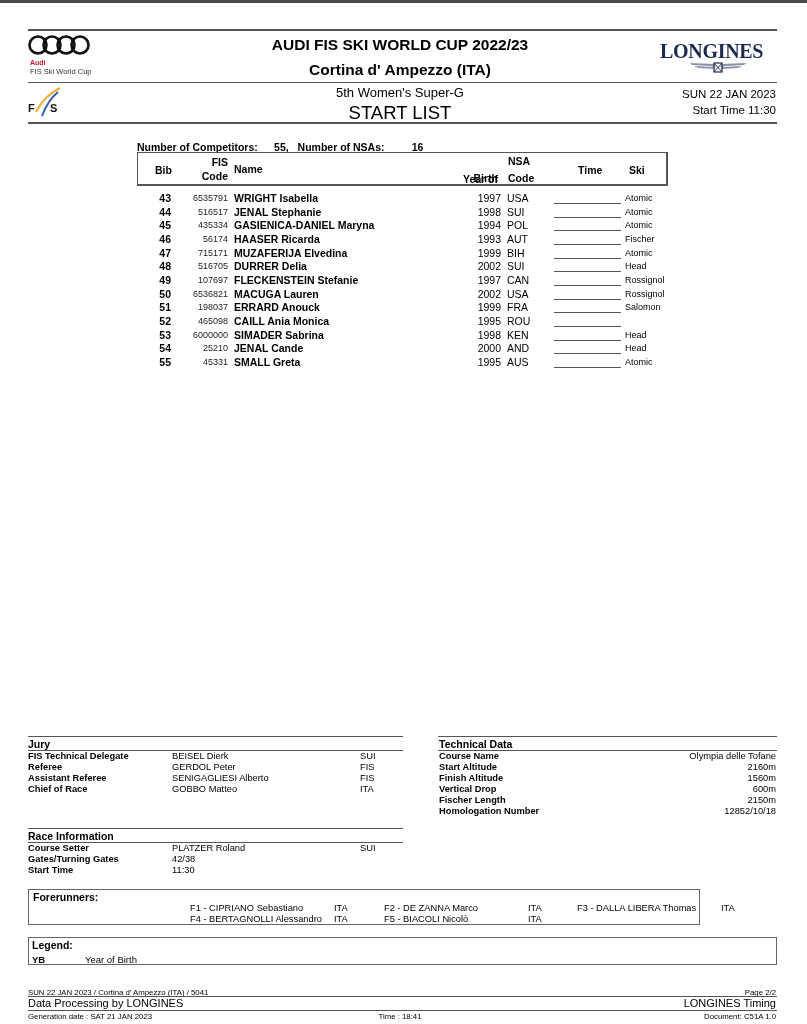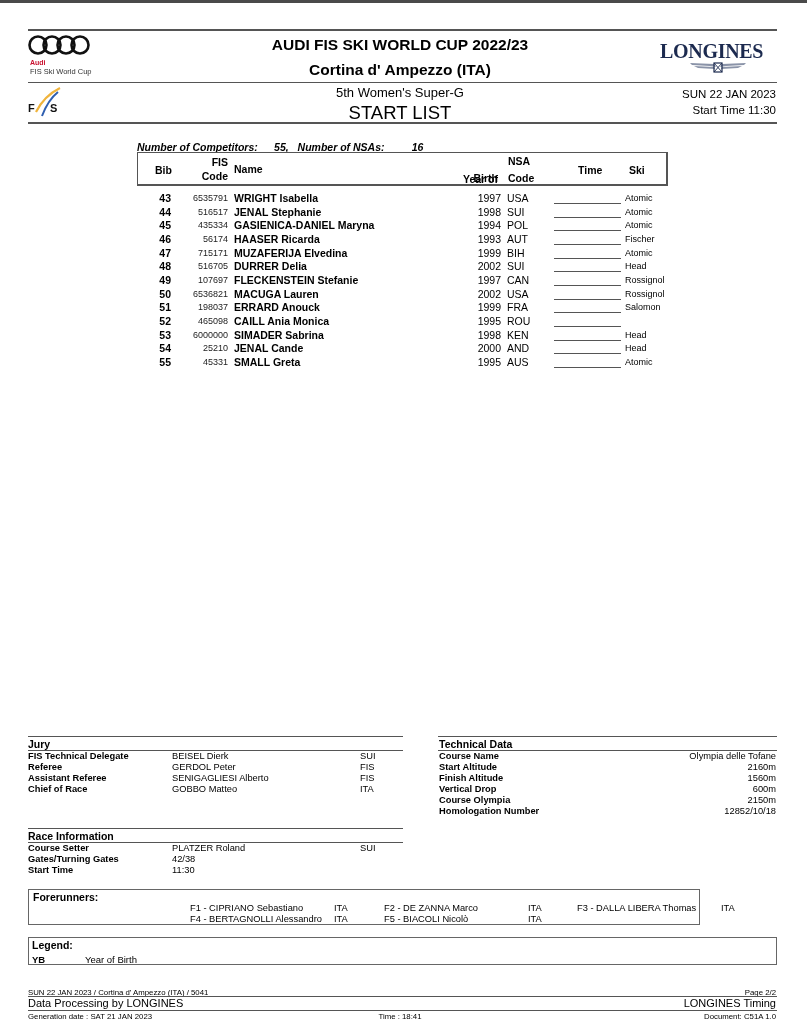--- a/index.html
+++ b/index.html
@@ -19,21 +19,21 @@
   .title2 { left:200px; width:400px; top:61px; text-align:center; font-size:15.5px; font-weight:bold; }
   .title3 { left:200px; width:400px; top:85px; text-align:center; font-size:13px; }
   .title4 { left:200px; width:400px; top:102px; text-align:center; font-size:18.5px; }
   .longines { left:660px; top:40px; font-family:"Liberation Serif", serif; font-size:20px; font-weight:bold; color:#1c2a4f; letter-spacing:-0.3px; }
   .longines-wings { left:688px; top:61px; width:60px; height:12px; }
   .date { right:31px; top:88px; font-size:11.5px; text-align:center; }
   .starttime { right:31px; top:104px; font-size:11.5px; text-align:right; }
 
   
   .summary { left:137px; top:141px; font-size:10.5px; font-weight:bold; }
-  .summary span { display:inline-block;font-style:italic; }
+  .summary span { display:inline-block; }
 
   
   .thead-box { left:137px; top:152px; width:531px; height:34px; border:1px solid #555; border-bottom-width:2px; border-right-width:2px; }
   .th { position:absolute; font-size:10.5px; font-weight:bold; }
 
   
   .row { position:absolute; left:137px; width:540px; height:13.7px; font-size:10px; }
   .row .c { position:absolute; top:0; white-space:nowrap; }
   .c-bib { left:0; width:34px; text-align:right; font-weight:bold; font-size:10.5px; }
   .c-fis { left:40px; width:51px; text-align:right; font-size:9px; top:1px !important; color:#222; }
@@ -260,21 +260,21 @@
 <div class="hline" style="left:438px; top:750px; width:339px;"></div>
 <div id="tech">
     <div class="kv b" style="left: 439px; top: 751px;">Course Name</div>
     <div class="kv" style="right: 31px; top: 751px; text-align: right;">Olympia delle Tofane</div>
     <div class="kv b" style="left: 439px; top: 762px;">Start Altitude</div>
     <div class="kv" style="right: 31px; top: 762px; text-align: right;">2160m</div>
     <div class="kv b" style="left: 439px; top: 773px;">Finish Altitude</div>
     <div class="kv" style="right: 31px; top: 773px; text-align: right;">1560m</div>
     <div class="kv b" style="left: 439px; top: 784px;">Vertical Drop</div>
     <div class="kv" style="right: 31px; top: 784px; text-align: right;">600m</div>
-    <div class="kv b" style="left: 439px; top: 795px;">Course Olympia</div>
+    <div class="kv b" style="left: 439px; top: 795px;">Fischer Length</div>
     <div class="kv" style="right: 31px; top: 795px; text-align: right;">2150m</div>
     <div class="kv b" style="left: 439px; top: 806px;">Homologation Number</div>
     <div class="kv" style="right: 31px; top: 806px; text-align: left;">12852/10/18</div>
   </div>
 
 <div class="hline" style="left:28px; top:828px; width:375px;"></div>
 <div class="abs sec-title" style="left:28px; top:830px;">Race Information</div>
 <div class="hline" style="left:28px; top:842px; width:375px;"></div>
 <div id="raceinfo">
     <div class="kv b" style="left: 28px; top: 843px;">Course Setter</div>

